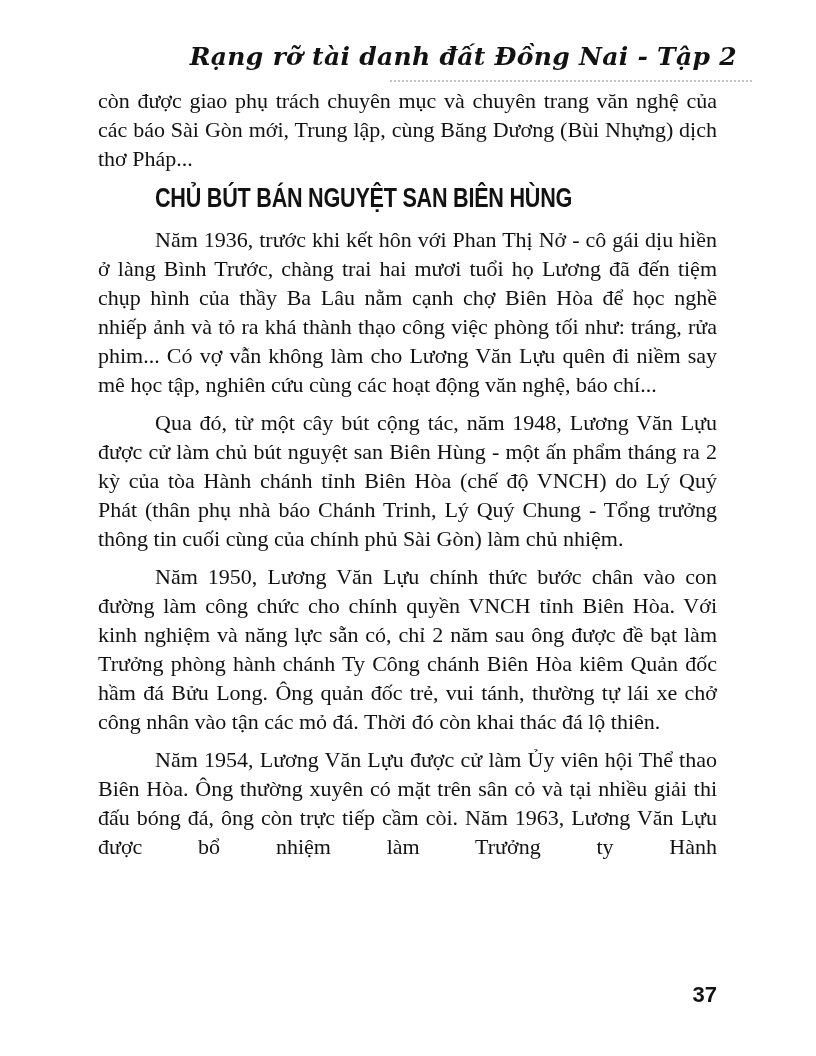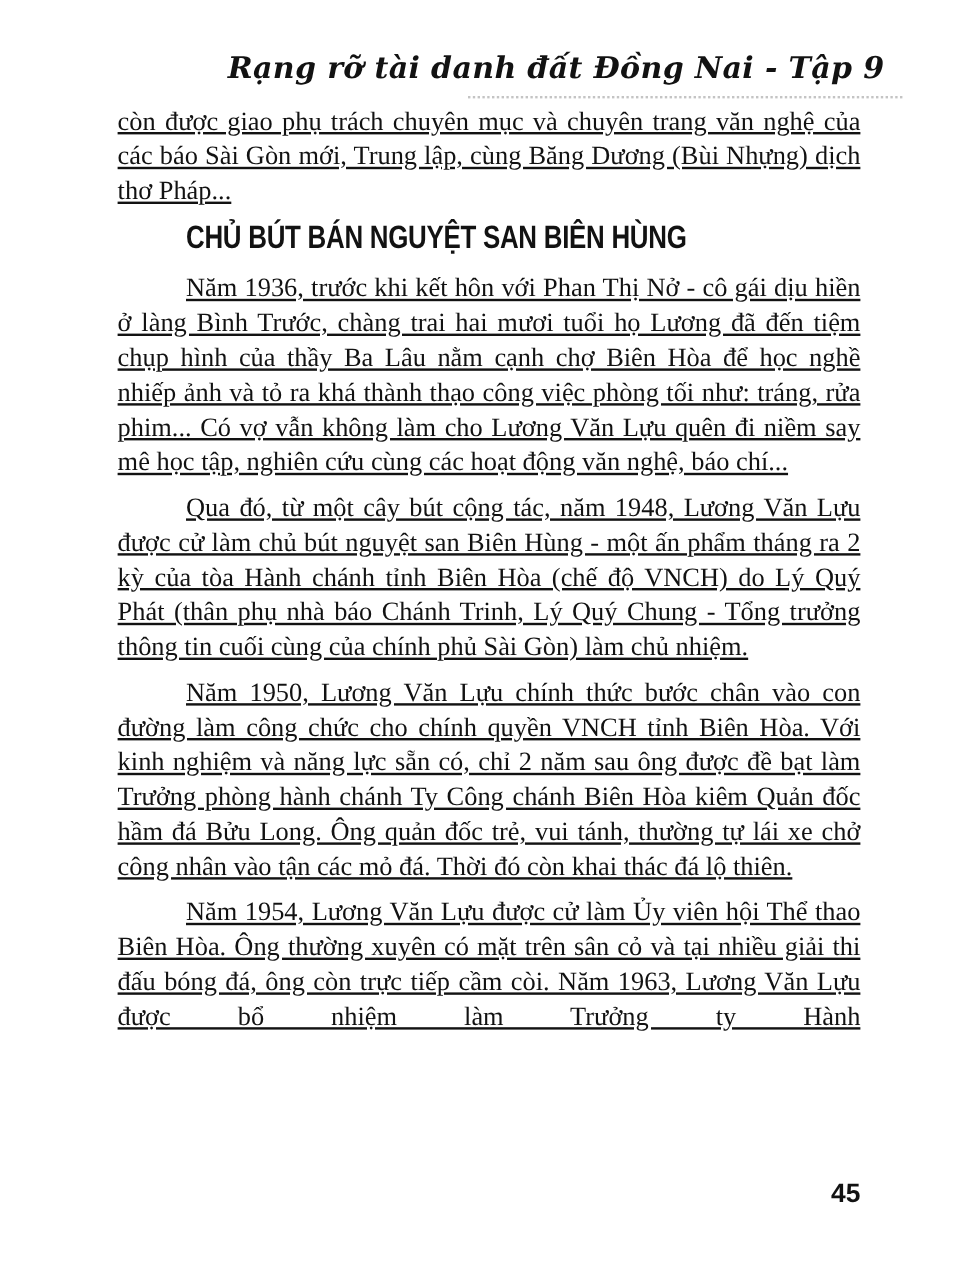--- a/index.html
+++ b/index.html
@@ -43,21 +43,20 @@
   }
   .body-text {
     position: absolute;
     left: 98px;
     top: 86px;
     width: 619px;
     font-family: "Liberation Serif", serif;
     font-size: 22px;
     line-height: 29px;
     text-align: justify;
-    text-decoration: underline;
   }
   .body-text p {
     margin: 0 0 9px 0;
     text-indent: 57px;
   }
   .body-text p.no-indent {
     text-indent: 0;
   }
   .body-text p.continues {
     margin-bottom: 12px;
@@ -90,21 +89,21 @@
     font-weight: 700;
     font-size: 22px;
   }
 </style>
 </head>
 <body>
 
 <div class="page">
 
   <div class="running-header">
-    <span>Rạng rỡ tài danh đất Đồng Nai - Tập 9</span>
+    <span>Rạng rỡ tài danh đất Đồng Nai - Tập 2</span>
   </div>
 
   <div class="header-artifact"></div>
 
   <div class="body-text">
 
     <p class="no-indent">còn được giao phụ trách chuyên mục và chuyên trang văn nghệ của các báo Sài Gòn mới, Trung lập, cùng Băng Dương (Bùi Nhựng) dịch thơ Pháp...</p>
 
     <h2 class="section-heading">
       <span class="condensed">CHỦ BÚT BÁN NGUYỆT SAN BIÊN HÙNG</span>
@@ -113,15 +112,15 @@
     <p>Năm 1936, trước khi kết hôn với Phan Thị Nở - cô gái dịu hiền ở làng Bình Trước, chàng trai hai mươi tuổi họ Lương đã đến tiệm chụp hình của thầy Ba Lâu nằm cạnh chợ Biên Hòa để học nghề nhiếp ảnh và tỏ ra khá thành thạo công việc phòng tối như: tráng, rửa phim... Có vợ vẫn không làm cho Lương Văn Lựu quên đi niềm say mê học tập, nghiên cứu cùng các hoạt động văn nghệ, báo chí...</p>
 
     <p>Qua đó, từ một cây bút cộng tác, năm 1948, Lương Văn Lựu được cử làm chủ bút nguyệt san Biên Hùng - một ấn phẩm tháng ra 2 kỳ của tòa Hành chánh tỉnh Biên Hòa (chế độ VNCH) do Lý Quý Phát (thân phụ nhà báo Chánh Trinh, Lý Quý Chung - Tổng trưởng thông tin cuối cùng của chính phủ Sài Gòn) làm chủ nhiệm.</p>
 
     <p>Năm 1950, Lương Văn Lựu chính thức bước chân vào con đường làm công chức cho chính quyền VNCH tỉnh Biên Hòa. Với kinh nghiệm và năng lực sẵn có, chỉ 2 năm sau ông được đề bạt làm Trưởng phòng hành chánh Ty Công chánh Biên Hòa kiêm Quản đốc hầm đá Bửu Long. Ông quản đốc trẻ, vui tánh, thường tự lái xe chở công nhân vào tận các mỏ đá. Thời đó còn khai thác đá lộ thiên.</p>
 
     <p class="continues">Năm 1954, Lương Văn Lựu được cử làm Ủy viên hội Thể thao Biên Hòa. Ông thường xuyên có mặt trên sân cỏ và tại nhiều giải thi đấu bóng đá, ông còn trực tiếp cầm còi. Năm 1963, Lương Văn Lựu được bổ nhiệm làm Trưởng ty Hành</p>
 
   </div>
 
-  <div class="page-number">45</div>
+  <div class="page-number">37</div>
 
 </div>
 
 </body></html>

